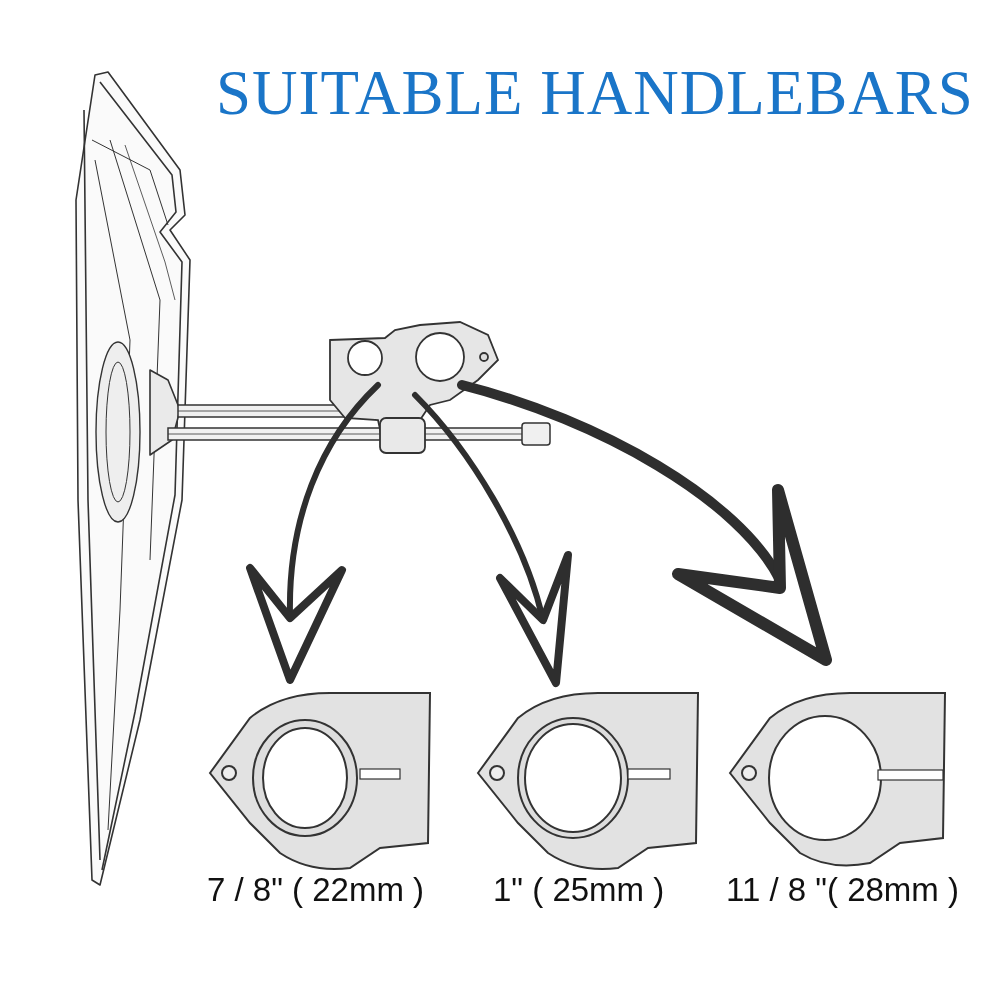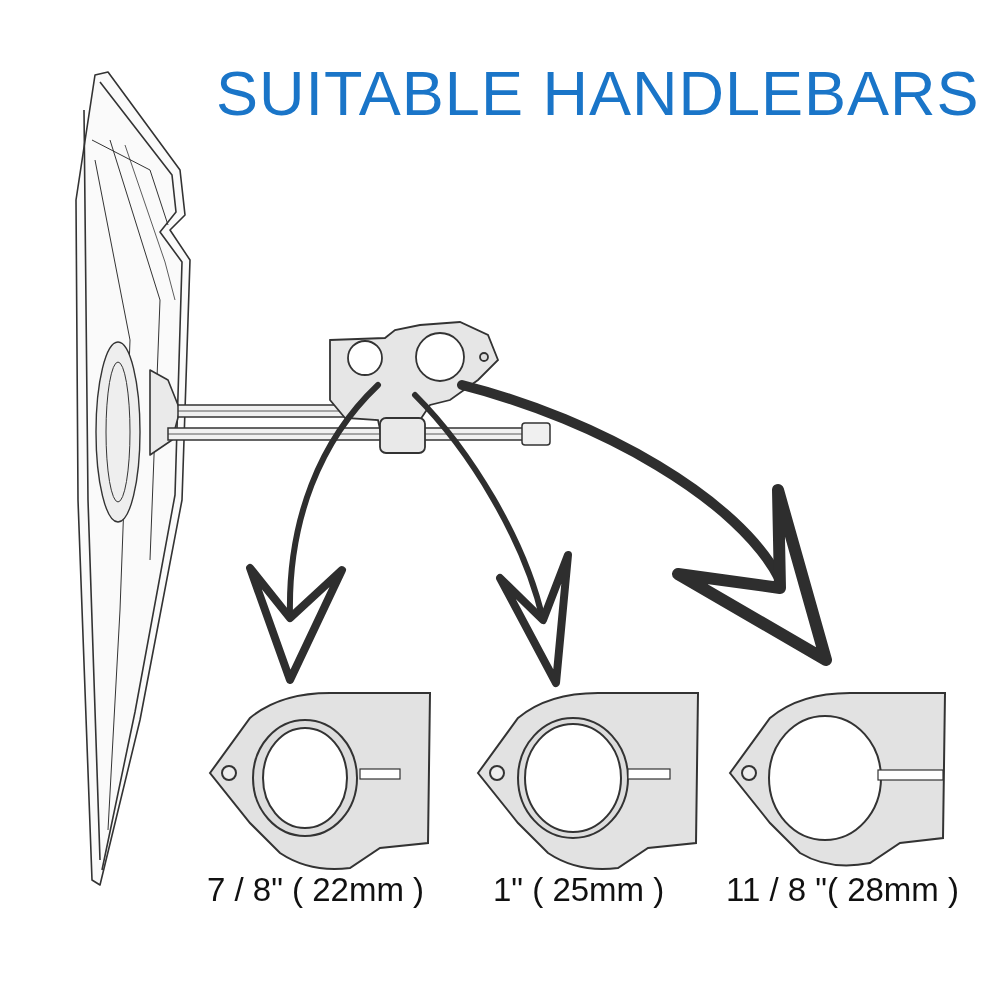--- a/index.html
+++ b/index.html
@@ -1,19 +1,19 @@
 <!DOCTYPE html>
 <html><head>
   <meta charset="utf-8">
   <style>
     html, body { margin: 0; padding: 0; background: #ffffff; }
     body { width: 1000px; height: 1000px; position: relative; overflow: hidden; font-family: "Liberation Sans", sans-serif; }
     .title {
       position: absolute; left: 216px; top: 58px; width: 760px;
-      font-family: Liberation Sans, sans-serif; font-size: 63px; line-height: 70px;
+      font-family: Liberation Serif, serif; font-size: 63px; line-height: 70px;
       color: #1a75c8; letter-spacing: 1px; white-space: nowrap;
     }
     .size-label {
       position: absolute; top: 870px; font-family: "Liberation Sans", sans-serif;
       font-size: 33px; line-height: 40px; color: #111111; white-space: nowrap;
     }
     #lbl-0 { left: 207px; }
     #lbl-1 { left: 493px; }
     #lbl-2 { left: 726px; }
     svg.art { position: absolute; left: 0; top: 0; }

